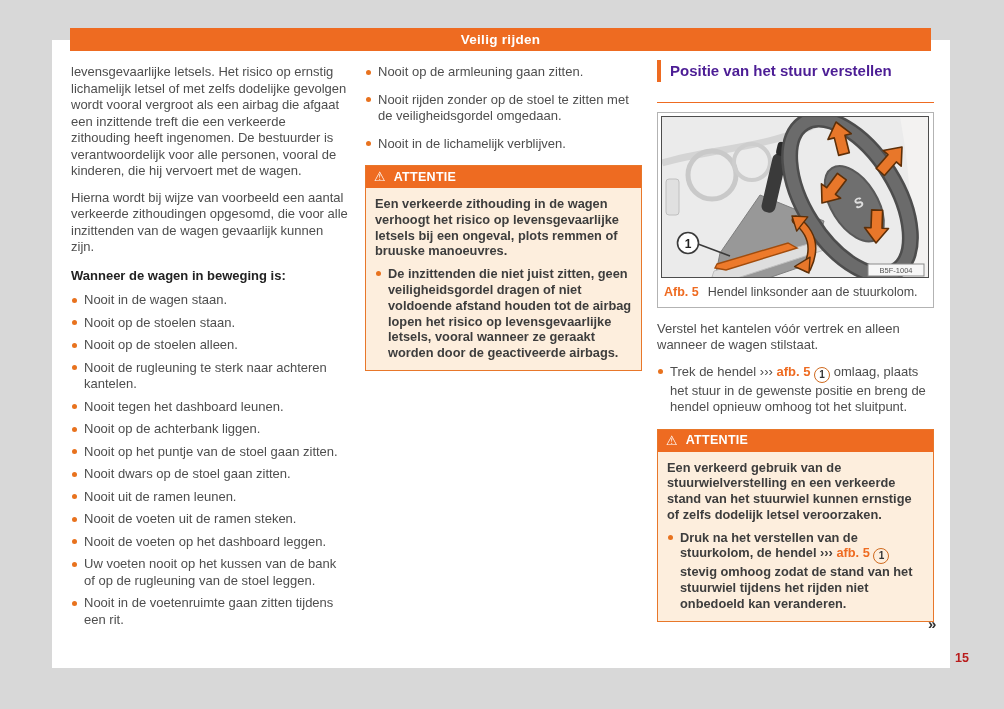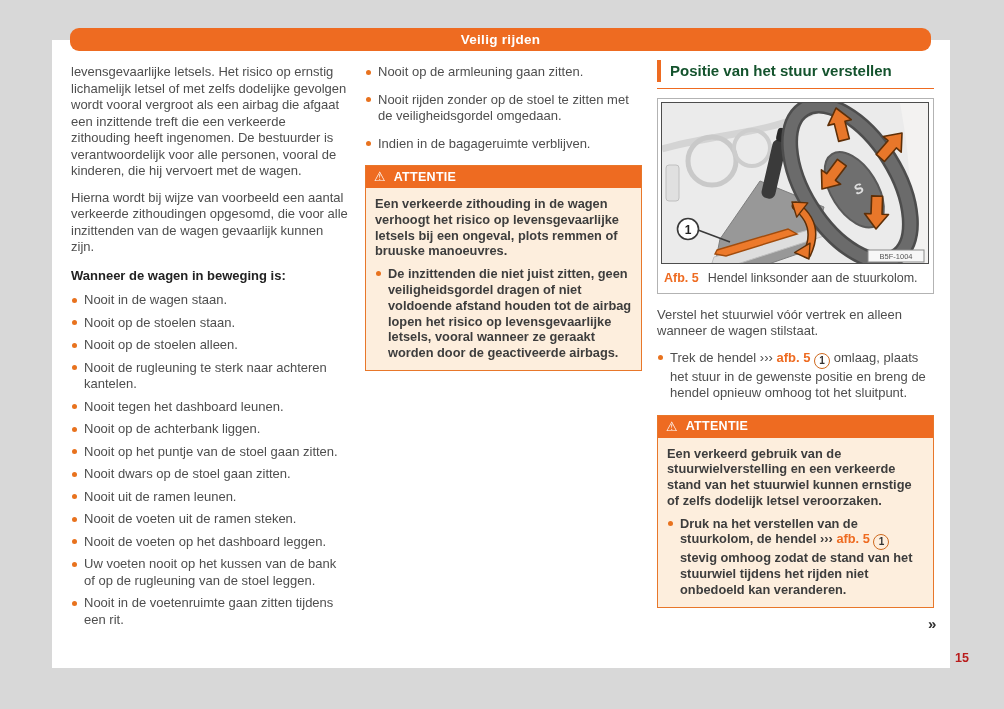--- a/index.html
+++ b/index.html
@@ -10,43 +10,43 @@
     color:#4e4e4e;
     -webkit-font-smoothing:antialiased;
   }
   .page{
     position:absolute;left:52px;top:40px;width:898px;height:628px;
     background:#ffffff;
   }
   .titlebar{
     position:absolute;left:18px;top:-12px;width:861px;height:23px;
     background:#ee6b21;color:#fff;font-weight:bold;font-size:13.5px;
-    text-align:center;line-height:23px;letter-spacing:.3px;border-radius:9px;
+    text-align:center;line-height:23px;letter-spacing:.3px;
   }
   .col{position:absolute;top:24px;width:277px;font-size:13px;line-height:16.5px;}
   .col1{left:19px;}
   .col2{left:313px;}
   .col3{left:605px;top:20px;}
   .para{margin:0 0 10px 0;}
   .subhead{font-weight:bold;color:#222;font-size:13px;margin:4px 0 8px 0;}
   .li{position:relative;padding-left:13px;margin-bottom:6px;}
   .li::before{content:"";position:absolute;left:1px;top:5.5px;width:5px;height:5px;border-radius:50%;background:#e8721e;}
   .li-wide{margin-bottom:11px;}
   
   .attn{border:1px solid #e8772a;margin-top:13px;}
   .attn-hd{background:#ee6b21;color:#fff;height:22px;display:flex;align-items:center;padding:0 8px;}
   .attn-icon{font-size:13px;margin-right:8px;line-height:22px;}
   .attn-title{font-weight:bold;font-size:12.5px;letter-spacing:.3px;}
   .attn-bd{background:#fdeedd;padding:8px 9px 9px 9px;font-weight:bold;font-size:12.8px;line-height:15.8px;color:#3d3d3d;}
   .attn-bd .li{margin:7px 0 0 0;}
   .attn-bd .li::before{top:5px;}
   .attn-intro{margin:0;}
   
-  .sect-title{font-size:15px;font-weight:bold;color:#14532d;border-left:4px solid #ee6b21;
-    padding-left:9px;line-height:22px;margin:0 0 6px 0;}
+  .sect-title{font-size:15px;font-weight:bold;color:#4c1d95;border-left:4px solid #ee6b21;
+    padding-left:9px;line-height:22px;margin:0 0 20px 0;}
   .sect-rule{border:0;border-top:1px solid #ee6b21;margin:0 0 9px 0;height:0;}
   .figure{border:1px solid #b3b3b3;padding:3px;background:#fff;}
   .fig-img{border:1.5px solid #4d4d4d;display:block;}
   .fig-caption{padding:6px 3px 3px 3px;font-size:12.5px;color:#4a4a4a;}
   .fig-label{color:#ee6b21;font-weight:bold;margin-right:9px;}
   .ref{color:#ee6b21;font-weight:bold;}
   .circ{display:inline-block;width:14px;height:14px;line-height:13px;border:1.3px solid #cf6a1f;
     border-radius:50%;text-align:center;font-size:10px;font-weight:bold;color:#333;vertical-align:-2px;
     background:transparent;}
   .p-top{margin-top:13px;}
@@ -81,21 +81,21 @@
       <div class="li">Nooit de voeten op het dashboard leggen.</div>
       <div class="li">Uw voeten nooit op het kussen van de bank of op de rugleuning van de stoel leggen.</div>
       <div class="li">Nooit in de voetenruimte gaan zitten tijdens een rit.</div>
     </div>
   </div>
 
   <div class="col col2">
     <div>
       <div class="li li-wide">Nooit op de armleuning gaan zitten.</div>
       <div class="li li-wide">Nooit rijden zonder op de stoel te zitten met de veiligheidsgordel omgedaan.</div>
-      <div class="li li-wide">Indien in de bagageruimte verblijven.</div>
+      <div class="li li-wide">Nooit in de lichamelijk verblijven.</div>
     </div>
 
     <div class="attn">
       <div class="attn-hd">
         <span class="attn-icon">⚠</span>
         <span class="attn-title">ATTENTIE</span>
       </div>
       <div class="attn-bd">
         <p class="attn-intro">Een verkeerde zithouding in de wagen verhoogt het risico op levensgevaarlijke letsels bij een ongeval, plots remmen of bruuske manoeuvres.</p>
         <div class="li">De inzittenden die niet juist zitten, geen veiligheidsgordel dragen of niet voldoende afstand houden tot de airbag lopen het risico op levensgevaarlijke letsels, vooral wanneer ze geraakt worden door de geactiveerde airbags.</div>
@@ -146,21 +146,21 @@
         <circle cx="26" cy="126" r="10.5" fill="#ffffff" stroke="#3a3a3a" stroke-width="1.6"></circle>
         <text x="26" y="130.5" text-anchor="middle" font-size="12" font-weight="bold" fill="#222222">1</text>
         <rect x="206" y="147" width="56" height="12" fill="#f7f7f7" stroke="#8b8b8b" stroke-width="1"></rect>
         <text x="234" y="156" text-anchor="middle" font-size="7.5" fill="#555555">B5F-1004</text>
       </svg>
       <div class="fig-caption">
         <span class="fig-label">Afb. 5</span><span>Hendel linksonder aan de stuurkolom.</span>
       </div>
     </div>
 
-    <p class="para p-top">Verstel het stuurwiel vóór vertrek en alleen wanneer de wagen stilstaat.</p>
+    <p class="para p-top">Verstel het kantelen vóór vertrek en alleen wanneer de wagen stilstaat.</p>
 
     <div class="li b-top">
       <span>Trek de hendel ›››</span>
       <span class="ref">afb. 5</span>
       <span class="circ">1</span>
       <span>omlaag, plaats het stuur in de gewenste positie en breng de hendel opnieuw omhoog tot het sluitpunt.</span>
     </div>
 
     <div class="attn">
       <div class="attn-hd">

